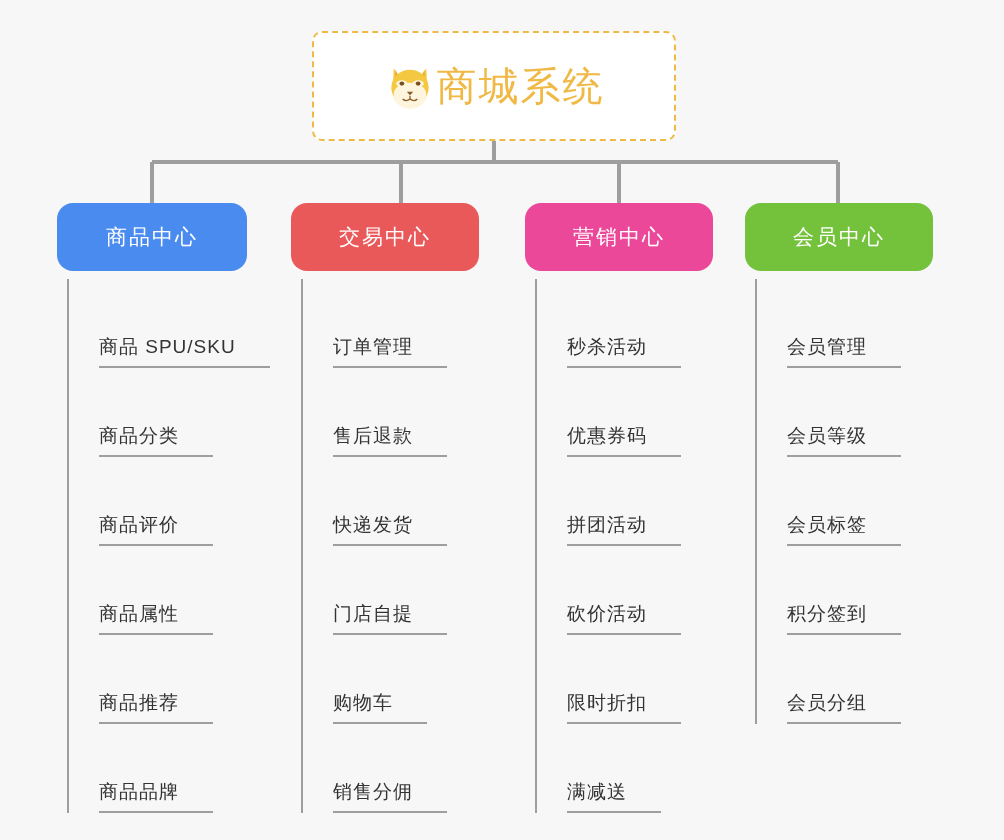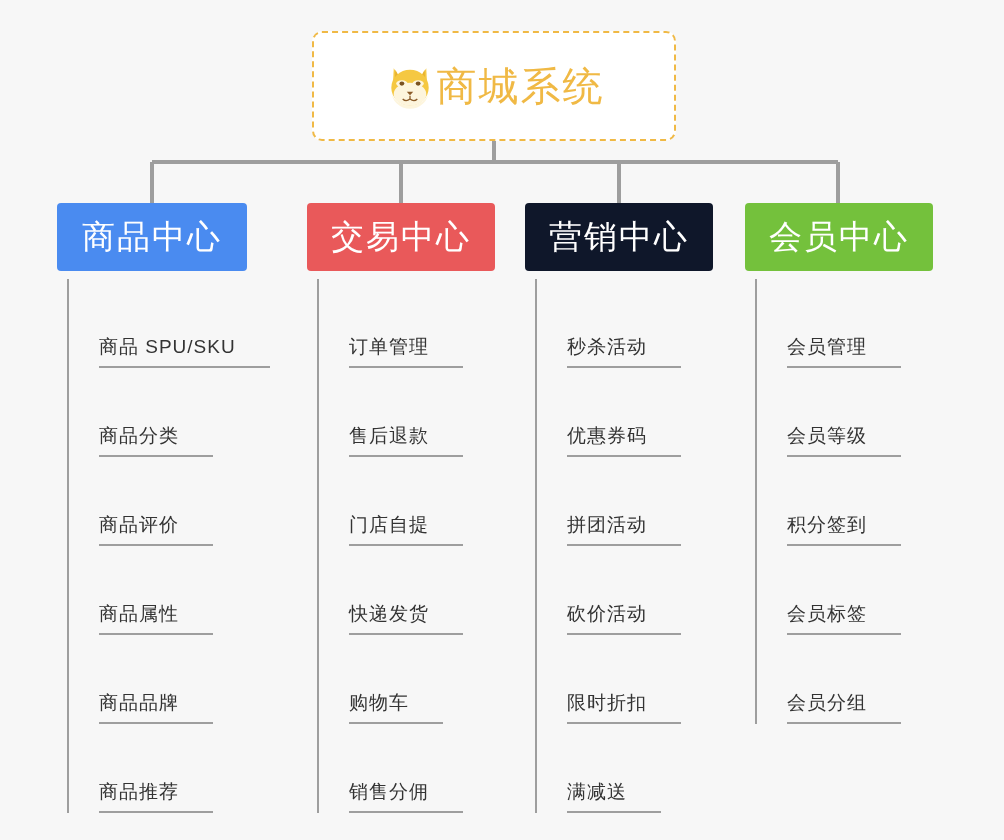--- a/index.html
+++ b/index.html
@@ -68,26 +68,26 @@
     left: 0;
     top: 203px;
     width: 1004px;
   }
   .branch {
     position: absolute;
     top: 0;
   }
   .branch-header {
     height: 68px;
-    border-radius: 4px;
+    border-radius: 16px;
     display: flex;
     align-items: center;
     justify-content: center;
     color: #ffffff;
-    font-size: 33px;
+    font-size: 21px;
     letter-spacing: 2px;
     box-sizing: border-box;
   }
   .branch-body {
     position: relative;
     margin-top: 8px;
     padding-left: 0;
   }
   .spine {
     position: absolute;
@@ -112,21 +112,21 @@
     padding-bottom: 8px;
     border-bottom: 2px solid #9e9e9e;
     display: inline-block;
     padding-right: 34px;
     white-space: nowrap;
     letter-spacing: 1px;
   }
 
   
   .b0 { left: 57px;  width: 190px; }
-  .b1 { left: 307px; width: 188px; }
+  .b1 { left: 291px; width: 188px; }
   .b2 { left: 525px; width: 188px; }
   .b3 { left: 745px; width: 188px; }
 </style>
 </head>
 <body style="background: rgb(247, 247, 247);">
 
 <div id="mindmap">
 
   <svg class="connector-layer" width="1004" height="840" viewBox="0 0 1004 840">
 
@@ -177,57 +177,57 @@
         <div class="leaf">
             <span class="leaf-label">商品分类</span>
           </div>
         <div class="leaf">
             <span class="leaf-label">商品评价</span>
           </div>
         <div class="leaf">
             <span class="leaf-label">商品属性</span>
           </div>
         <div class="leaf">
+            <span class="leaf-label">商品推荐</span>
+          </div>
+        <div class="leaf">
             <span class="leaf-label">商品品牌</span>
-          </div>
-        <div class="leaf">
-            <span class="leaf-label">商品推荐</span>
           </div>
       </div>
     </div>
 
     <div class="branch b1">
       <div class="branch-header" style="background: rgb(233, 89, 90);">
         <span>交易中心</span>
       </div>
       <div class="branch-body">
         <div class="spine"></div>
         <div class="leaf">
             <span class="leaf-label">订单管理</span>
           </div>
         <div class="leaf">
             <span class="leaf-label">售后退款</span>
           </div>
         <div class="leaf">
+            <span class="leaf-label">快递发货</span>
+          </div>
+        <div class="leaf">
             <span class="leaf-label">门店自提</span>
           </div>
         <div class="leaf">
-            <span class="leaf-label">快递发货</span>
-          </div>
-        <div class="leaf">
             <span class="leaf-label">购物车</span>
           </div>
         <div class="leaf">
             <span class="leaf-label">销售分佣</span>
           </div>
       </div>
     </div>
 
     <div class="branch b2">
-      <div class="branch-header" style="background: #0f172a;">
+      <div class="branch-header" style="background: #ec4899;">
         <span>营销中心</span>
       </div>
       <div class="branch-body">
         <div class="spine"></div>
         <div class="leaf">
             <span class="leaf-label">秒杀活动</span>
           </div>
         <div class="leaf">
             <span class="leaf-label">优惠券码</span>
           </div>
@@ -252,24 +252,24 @@
       </div>
       <div class="branch-body">
         <div class="spine"></div>
         <div class="leaf">
             <span class="leaf-label">会员管理</span>
           </div>
         <div class="leaf">
             <span class="leaf-label">会员等级</span>
           </div>
         <div class="leaf">
+            <span class="leaf-label">会员标签</span>
+          </div>
+        <div class="leaf">
             <span class="leaf-label">积分签到</span>
-          </div>
-        <div class="leaf">
-            <span class="leaf-label">会员标签</span>
           </div>
         <div class="leaf">
             <span class="leaf-label">会员分组</span>
           </div>
       </div>
     </div>
 
   </div>
 </div>
 

